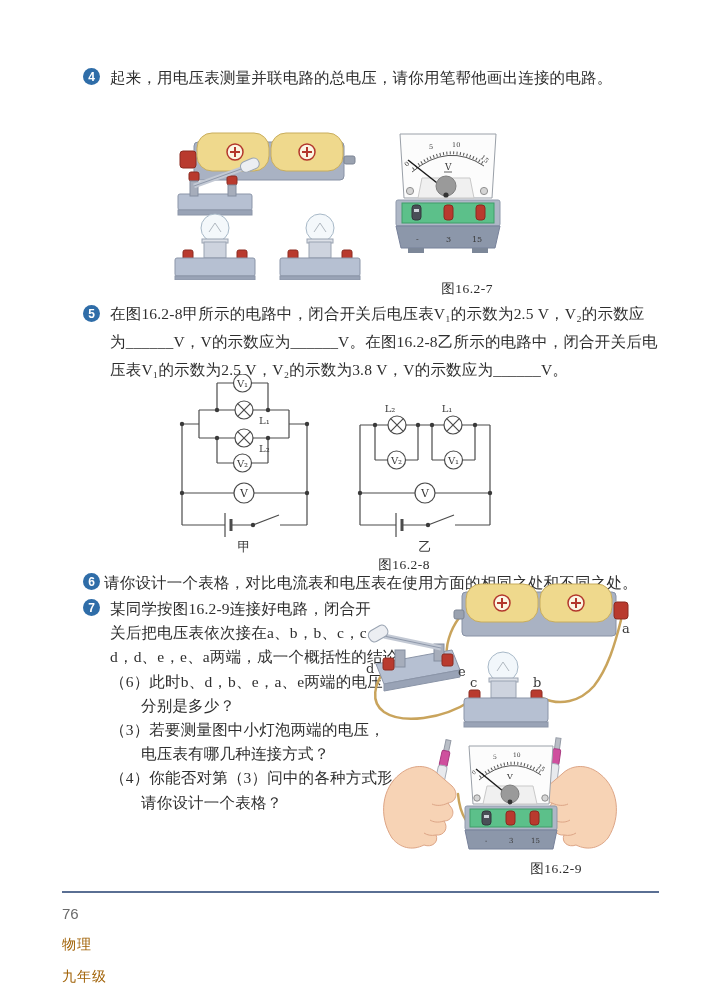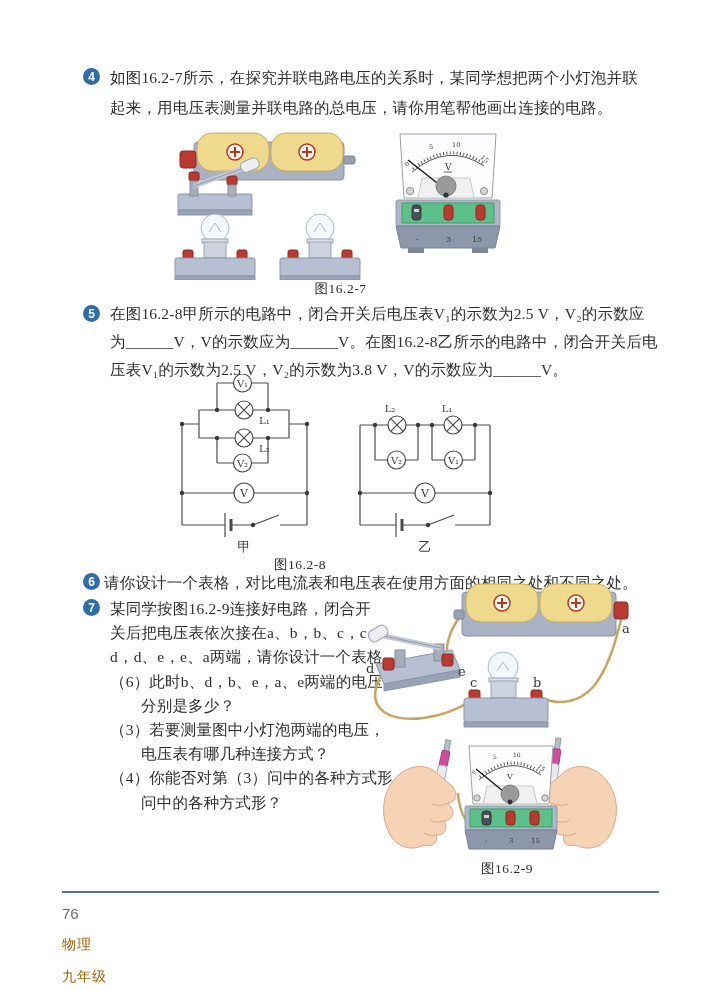--- a/index.html
+++ b/index.html
@@ -8,38 +8,37 @@
   .badge{position:absolute;width:17px;height:17px;border-radius:50%;background:#2f6da8;
          color:#fff;font-family:"Liberation Sans","DejaVu Sans",sans-serif;font-size:12px;
          font-weight:bold;display:flex;align-items:center;justify-content:center;line-height:1;}
   .qtext{position:absolute;font-size:15.5px;letter-spacing:0.2px;}
   .qtext .line{white-space:nowrap;}
   .lh30 .line{line-height:30px;}
   .lh28 .line{line-height:28px;}
   .lh24 .line{line-height:24.2px;}
   .cont{padding-left:31px;}
   .figure{position:absolute;}
-  .caption{position:absolute;font-size:13.5px;color:#2b2b2b;text-align:center;letter-spacing:0.5px;}
+  .caption{position:absolute;font-size:13.5px;color:#2b2b2b;text-align:right;letter-spacing:0.5px;}
   .footer-rule{position:absolute;left:62px;top:891px;width:597px;height:2px;background:#5a6f93;}
   .footer{position:absolute;left:62px;top:905px;display:flex;align-items:baseline;gap:14px;flex-direction:column;}
   .footer .pagenum{font-family:"Liberation Sans","DejaVu Sans",sans-serif;font-size:15px;color:#6a6a6a;}
   .footer .meta{font-size:14px;color:#a16207;letter-spacing:1px;}
   svg text{font-family:"DejaVu Serif","Liberation Serif",serif;fill:#3a3a3a;}
   .cw{stroke:#4b4b4b;stroke-width:1.2;fill:none;}
   .node{fill:#3a3a3a;}
   .mcirc{fill:#ffffff;stroke:#4b4b4b;stroke-width:1.2;}
 </style>
 </head>
 <body>
 
 <div class="page">
 
   <div class="badge" style="left:83px;top:68px">4</div>
   <div class="qtext lh30" style="left:110px;top:63px;width:560px">
-    <div class="line">如图16.2-7所示，在探究并联电路电压的关系时，某同学想把两个小灯泡并联</div>
     <div class="line">起来，用电压表测量并联电路的总电压，请你用笔帮他画出连接的电路。</div>
   </div>
 
   <div class="figure" style="left:170px;top:128px;width:340px;height:170px">
     <svg width="340" height="152" viewBox="0 0 340 152">
 
       <g transform="translate(10,2)">
         <rect x="14" y="12" width="150" height="38" rx="4" fill="#a9b2c3" stroke="#8892a5"></rect>
         <rect x="0" y="21" width="16" height="17" rx="3" fill="#b93a2e" stroke="#8c2a20"></rect>
         <rect x="164" y="26" width="11" height="8" rx="2" fill="#9aa2b0" stroke="#7d8595"></rect>
@@ -196,27 +195,27 @@
 
   <div class="badge" style="left:83px;top:573px">6</div>
   <div class="qtext" style="left:104px;top:573px;width:560px">
     <div class="line">请你设计一个表格，对比电流表和电压表在使用方面的相同之处和不同之处。</div>
   </div>
 
   <div class="badge" style="left:83px;top:599px">7</div>
   <div class="qtext lh24" style="left:110px;top:597px;width:305px">
     <div class="line">某同学按图16.2-9连接好电路，闭合开</div>
     <div class="line">关后把电压表依次接在a、b，b、c，c、</div>
-    <div class="line">d，d、e，e、a两端，请你设计一个表格</div>
+    <div class="line">d，d、e，e、a两端，成一个概括性的结论</div>
     <div class="line">（6）此时b、d，b、e，a、e两端的电压</div>
     <div class="line cont">分别是多少？</div>
     <div class="line">（3）若要测量图中小灯泡两端的电压，</div>
     <div class="line cont">电压表有哪几种连接方式？</div>
     <div class="line">（4）你能否对第（3）问中的各种方式形</div>
-    <div class="line cont">问中的各种方式形？</div>
+    <div class="line cont">请你设计一个表格？</div>
   </div>
 
   <div class="figure" style="left:362px;top:580px;width:325px;height:300px">
     <svg width="325" height="300" viewBox="0 0 325 300">
 
       <g stroke="#c9a45c" stroke-width="2.5" fill="none" stroke-linecap="round">
         <path d="M97,38 C88,50 83,66 85,80"></path>
         <path d="M259,40 C253,64 246,88 232,106 C218,122 198,126 180,118"></path>
         <path d="M110,120 C80,140 40,144 22,132 C8,122 12,104 24,88"></path>
         <path d="M96,214 C98,236 106,248 120,252"></path>

